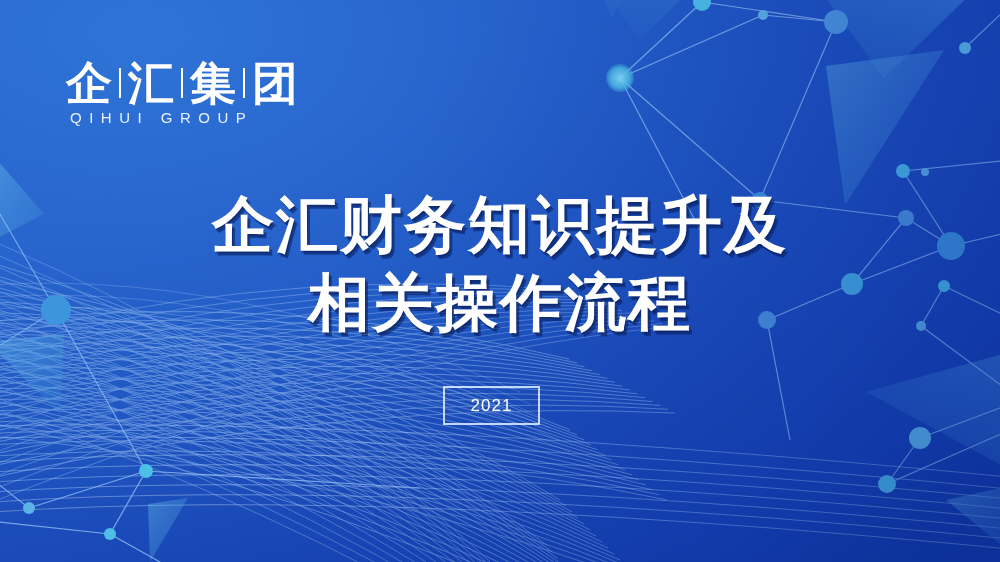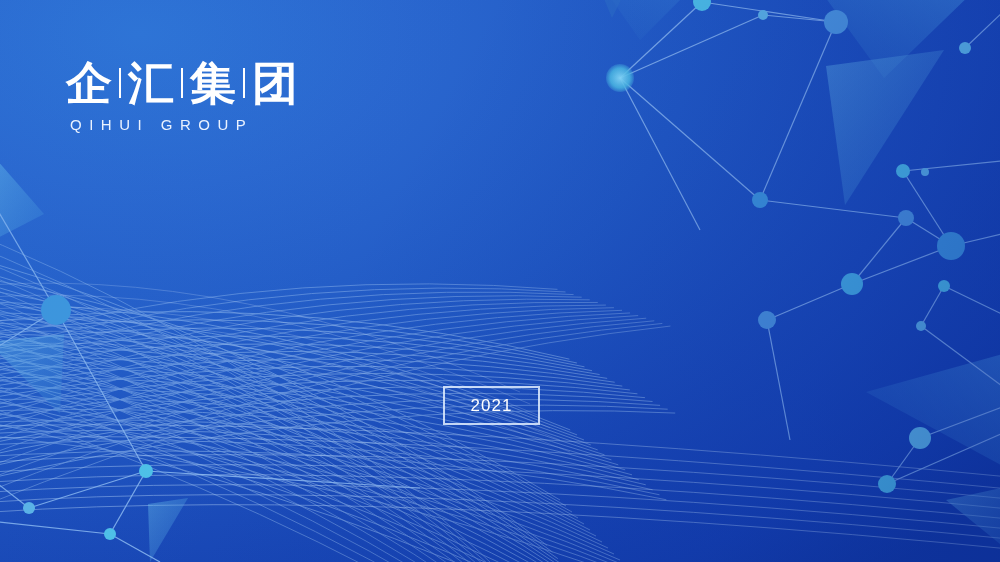--- a/index.html
+++ b/index.html
@@ -62,21 +62,21 @@
     font-family: "DejaVu Sans", "Liberation Sans", sans-serif;
   }
   .logo-div {
     width: 2px;
     height: 30px;
     background: #ffffff;
     margin: 0 7px;
     flex: none;
   }
   .logo-sub {
-    margin-top: 8px;
+    margin-top: 1px;
     color: #eaf2ff;
     font-size: 15px;
     line-height: 16px;
     letter-spacing: 7.5px;
     font-weight: normal;
     white-space: nowrap;
     text-indent: 4px;
   }
 
   
@@ -275,18 +275,22 @@
       <span class="logo-div"></span>
       <span class="logo-ch">汇</span>
       <span class="logo-div"></span>
       <span class="logo-ch">集</span>
       <span class="logo-div"></span>
       <span class="logo-ch">团</span>
     </div>
     <div class="logo-sub">QIHUI GROUP</div>
   </div>
 
+  <div class="title-wrap">
+    <div class="title-line">企汇财务知识提升及</div>
+    <div class="title-line">相关操作流程</div>
+  </div>
 
   <div class="year-badge">
     <span class="year-text">2021</span>
   </div>
 
 </div>
 
 </body></html>

